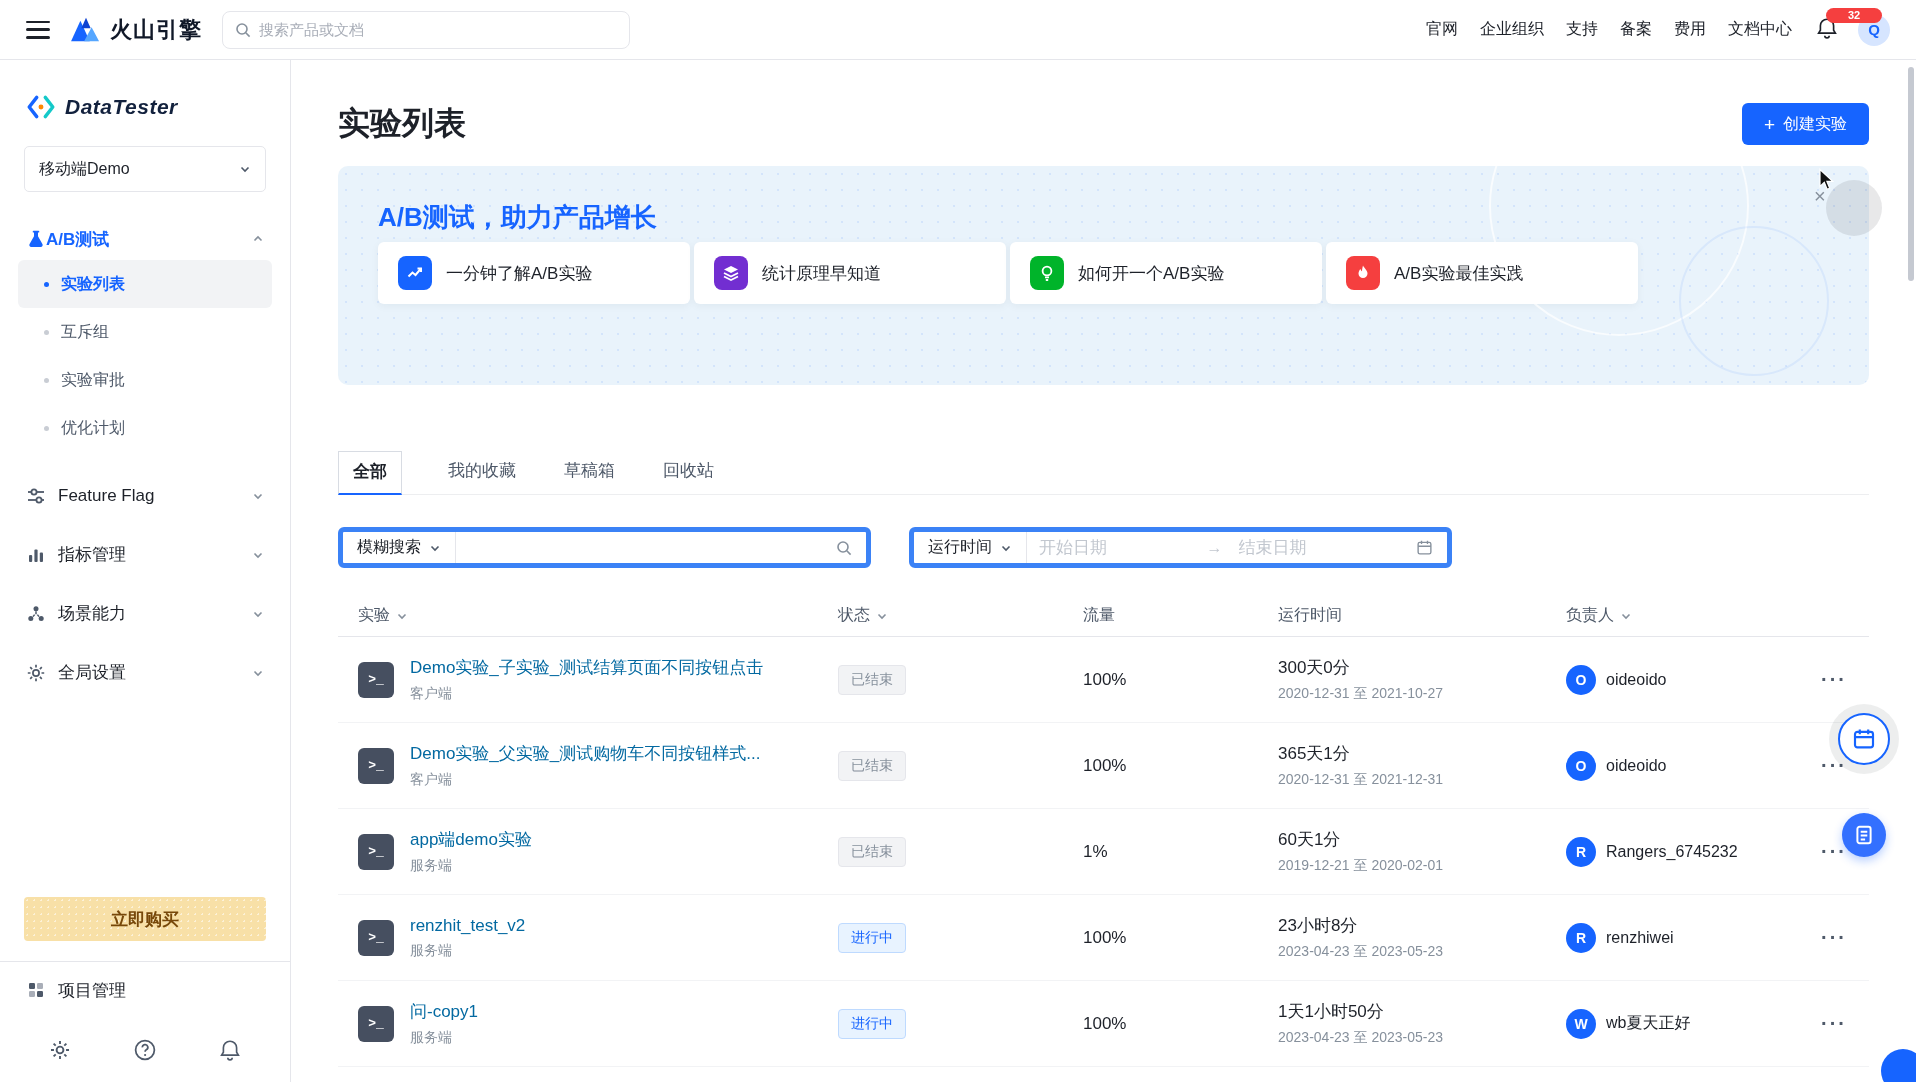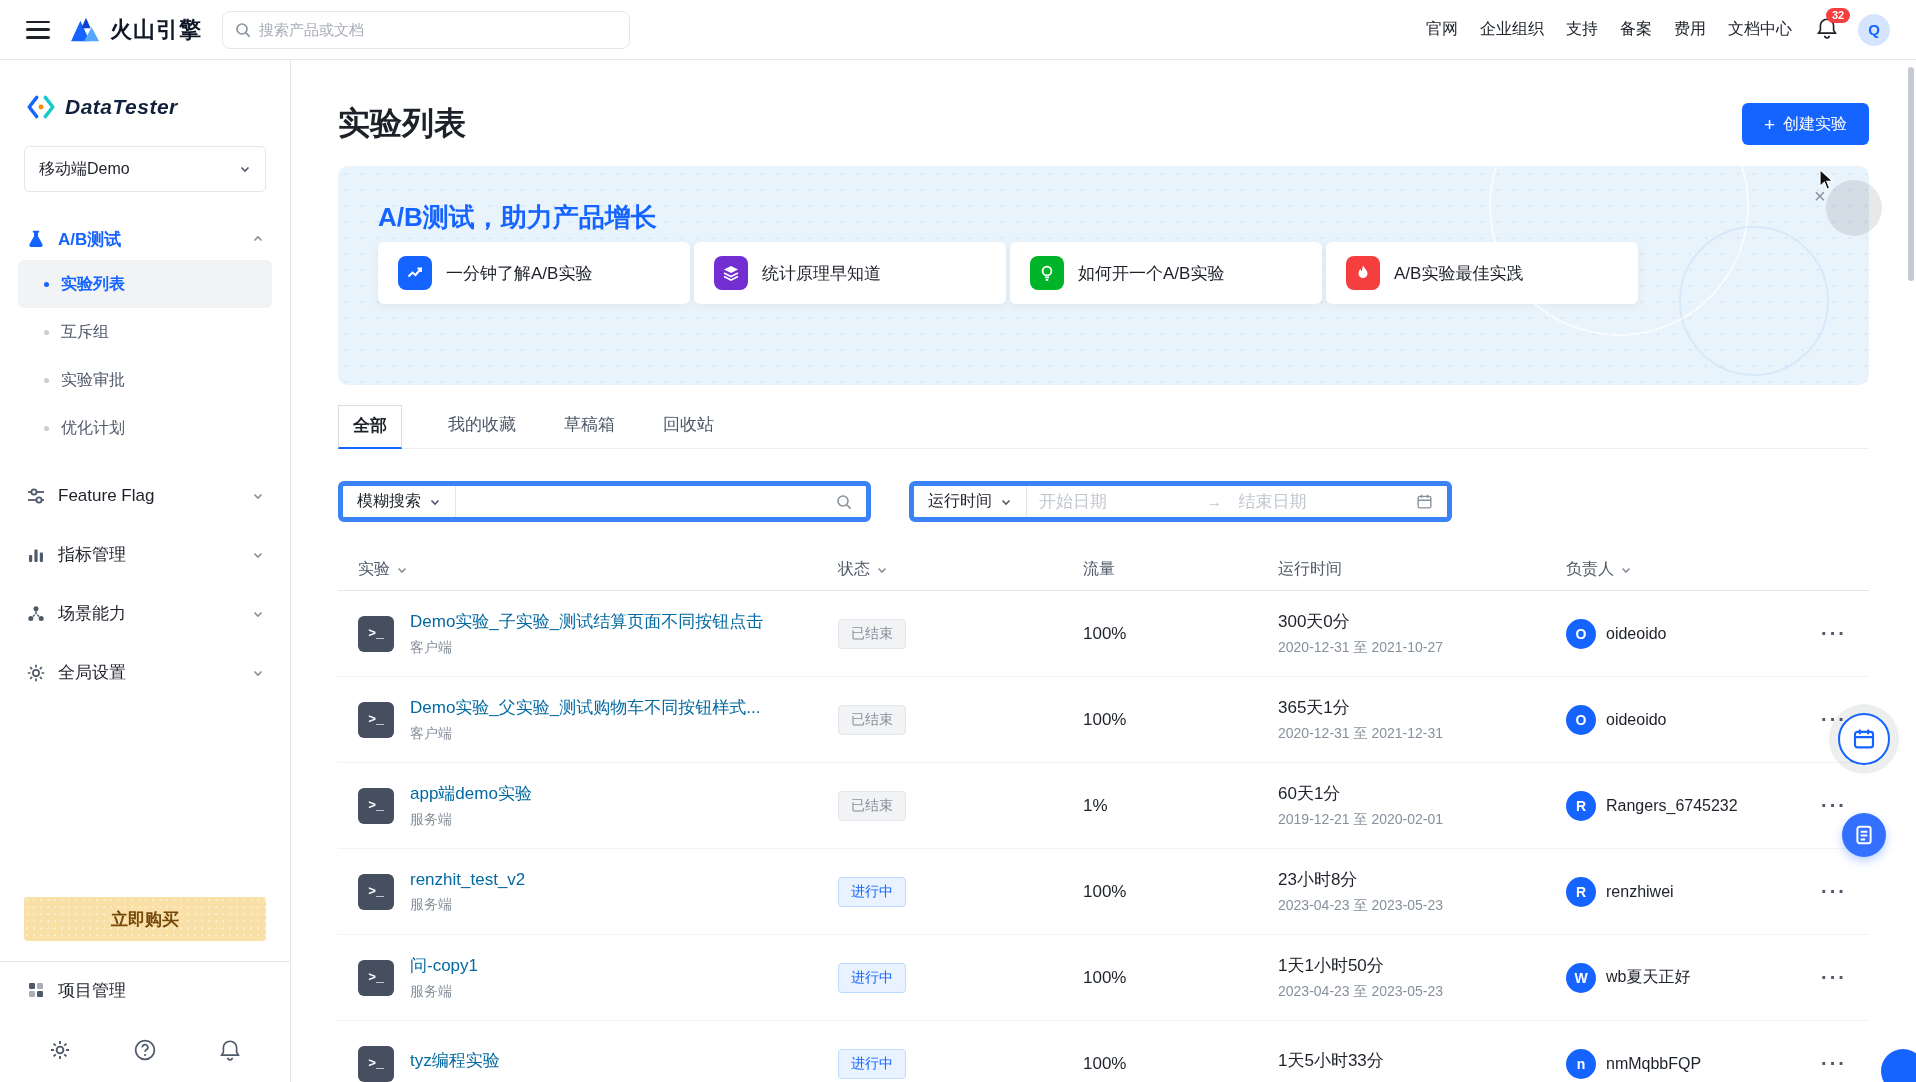--- a/index.html
+++ b/index.html
@@ -12,30 +12,30 @@
   .hamburger{width:24px;height:18px;display:flex;flex-direction:column;justify-content:space-between;cursor:pointer}
   .hamburger span{display:block;height:2.5px;background:#1D2129;border-radius:2px}
   .brand{display:flex;align-items:center;gap:8px;cursor:pointer}
   .brand b{font-size:22px;color:#101828;letter-spacing:1px}
   .global-search{display:flex;align-items:center;gap:8px;width:408px;height:38px;border:1px solid #E5E6EB;border-radius:8px;padding:0 12px;background:#fff}
   .global-search input{border:0;outline:0;flex:1;font-size:15px;color:#1D2129;font-family:inherit;background:transparent}
   .global-search input::placeholder{color:#A9AEB8}
   .top-links{margin-left:auto;display:flex;align-items:center;gap:22px}
   .top-links a{font-size:16px;color:#1D2129;text-decoration:none;cursor:pointer;white-space:nowrap}
   .bell-wrap{position:relative;cursor:pointer;margin-left:4px}
-  .bell-badge{position:absolute;top:-9px;left:10px;background:#F53F3F;color:#fff;font-size:11px;font-weight:700;border-radius:9px;padding:1px 6px;line-height:13px}
+  .bell-badge{position:absolute;top:-9px;left:10px;background:#F53F3F;color:#fff;font-size:11px;font-weight:700;border-radius:9px;padding:1px 22px;line-height:13px}
   .avatar-top{width:32px;height:32px;border-radius:50%;background:#D6E5FF;color:#1664FF;font-weight:700;font-size:15px;display:flex;align-items:center;justify-content:center;cursor:pointer}
 
   
   .sidebar{border-right:1px solid #E5E6EB;background:#fff;display:flex;flex-direction:column;padding-top:34px;overflow:hidden}
   .dt-logo{display:flex;align-items:center;gap:9px;padding:0 26px}
   .dt-logo b{font-size:21px;font-style:italic;color:#12213D;letter-spacing:.5px}
   .proj-select{margin:26px 24px 0;height:46px;border:1px solid #E5E6EB;border-radius:5px;display:flex;align-items:center;justify-content:space-between;padding:0 14px;font-size:16px;cursor:pointer}
   .side-section{margin-top:26px}
-  .side-head{display:flex;align-items:center;gap:12px;padding:0 26px;height:42px;cursor:pointer}
+  .side-head{display:flex;align-items:center;padding:0 26px;height:42px;cursor:pointer}
   .side-head .lbl{font-size:17px;font-weight:700;color:#1664FF;flex:1}
   .submenu .sub-item{display:flex;align-items:center;gap:12px;height:48px;margin:0 18px;padding-left:26px;border-radius:6px;font-size:16px;color:#4E5969;cursor:pointer}
   .submenu .dot{width:5px;height:5px;border-radius:50%;background:#C9CDD4}
   .submenu .sub-item.active{background:#F2F3F5;color:#1664FF;font-weight:600}
   .submenu .sub-item.active .dot{background:#1664FF}
   .menu-item{display:flex;align-items:center;gap:12px;height:59px;padding:0 26px;font-size:17px;color:#1D2129;cursor:pointer}
   .menu-item .lbl{flex:1}
   .buy-btn{margin:auto 24px 20px;height:44px;border:0;border-radius:4px;background:#F8E0A7;background-image:radial-gradient(rgba(255,255,255,.55) 1px,transparent 1px);background-size:7px 7px;color:#77480A;font-size:17px;font-weight:700;cursor:pointer;font-family:inherit}
   .side-divider{height:1px;background:#E5E6EB;margin:0}
   .proj-mgmt{display:flex;align-items:center;gap:12px;height:56px;padding:0 26px;font-size:17px;color:#1D2129;cursor:pointer}
@@ -53,21 +53,21 @@
   .banner-circle{position:absolute;border:2px solid rgba(255,255,255,.7);border-radius:50%;pointer-events:none}
   .bc1{width:260px;height:260px;right:120px;top:-90px}
   .bc2{width:150px;height:150px;right:40px;top:60px;border-color:rgba(22,100,255,.08)}
   .banner-title{font-size:26px;font-weight:700;color:#1664FF}
   .banner-sub{margin-top:15px;font-size:17px;color:#1D2129}
   .banner-cards{margin-top:7px;display:flex;gap:4px}
   .bcard{width:312px;height:62px;background:#fff;border-radius:6px;box-shadow:0 2px 8px rgba(29,33,41,.05);display:flex;align-items:center;gap:14px;padding:0 20px;cursor:pointer}
   .bcard .ci{width:34px;height:34px;border-radius:8px;display:flex;align-items:center;justify-content:center;flex:none}
   .bcard .cl{font-size:17px;color:#1D2129;white-space:nowrap}
 
-  .tabs{margin-top:22px;display:flex;align-items:flex-end;gap:44px;border-bottom:1px solid #EDEEF0;height:42px}
+  .tabs{margin-top:68px;display:flex;align-items:flex-end;gap:44px;border-bottom:1px solid #EDEEF0;height:42px}
   .tab{font-size:17px;color:#4E5969;padding:8px 2px 12px;cursor:pointer}
   .tab.active{color:#1D2129;font-weight:700;border:1px solid #D8DCE3;border-bottom:2px solid #1664FF;padding:8px 14px 10px;margin-bottom:-1px}
 
   .filter-row{margin-top:32px;display:flex;gap:38px}
   .combo{height:41px;border:5px solid #3b82f6;border-radius:6px;display:flex;align-items:center;background:#fff}
   .search-combo{width:533px}
   .combo-select{display:flex;align-items:center;gap:8px;padding:0 14px;height:100%;border-right:1px solid #E5E6EB;font-size:16px;color:#1D2129;cursor:pointer;white-space:nowrap}
   .combo input{border:0;outline:0;flex:1;min-width:0;font-size:17px;padding:0 12px;color:#1D2129;font-family:inherit;background:transparent}
   .combo input::placeholder{color:#C2C7CF}
   .combo .tail-icon{padding:0 14px;display:flex;align-items:center;cursor:pointer}

